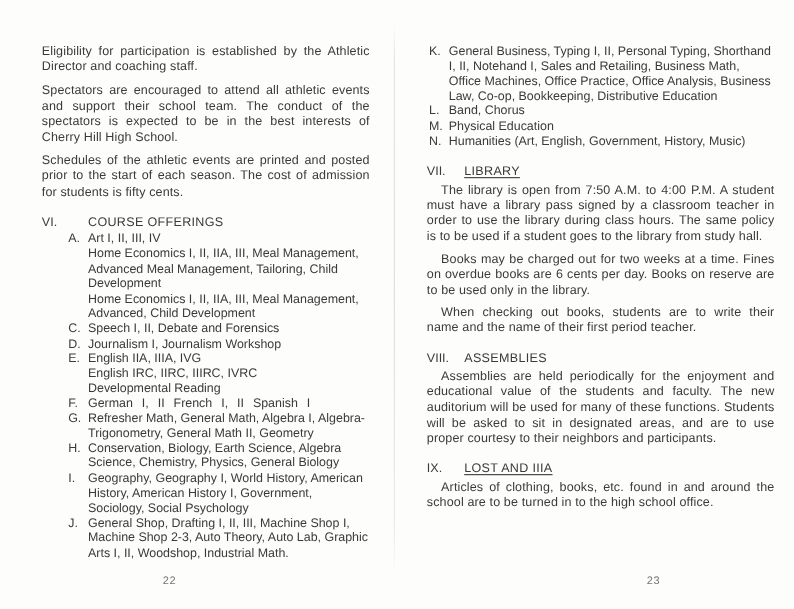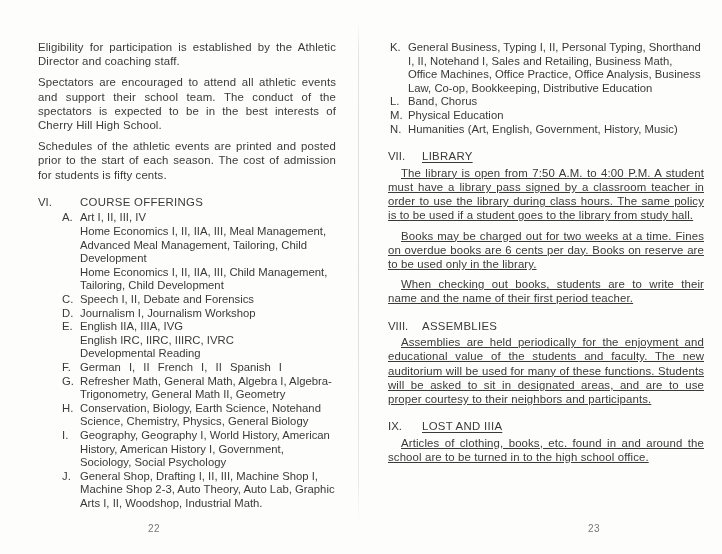--- a/index.html
+++ b/index.html
@@ -48,21 +48,21 @@
 
   
   .para {
     font-size: 11.4px;
     line-height: 14.2px;
     text-align: justify;
     margin: 0 0 7px 0;
     letter-spacing: 0.12px;
   }
   .para.tight { margin-bottom: 6px; }
-  .para.indent { text-indent: 13px; text-decoration: underline; }
+  .para.indent { text-indent: 13px; }
 
   
   .section {
     display: flex;
     align-items: flex-start;
     margin-top: 13px;
     margin-bottom: 2px;
   }
   .sec-num {
     flex: 0 0 auto;
@@ -146,21 +146,21 @@
           <li class="course-item">
             <span class="ci-letter">A.</span>
             <span class="ci-body">
               <span class="ci-line">Art I, II, III, IV</span>
               <span class="ci-line">Home Economics I, II, IIA, III, Meal Management, Advanced Meal Management, Tailoring,  Child Development</span>
             </span>
           </li>
           <li class="course-item no-letter">
             <span class="ci-letter">&nbsp;</span>
             <span class="ci-body">
-              <span class="ci-line">Home Economics I, II, IIA, III, Child Management, Tailoring, Child Development</span>
+              <span class="ci-line">Home Economics I, II, IIA, III, Meal Management, Advanced, Child Development</span>
             </span>
           </li>
           <li class="course-item">
             <span class="ci-letter">C.</span>
             <span class="ci-body">
               <span class="ci-line">Speech I, II, Debate and Forensics</span>
             </span>
           </li>
           <li class="course-item">
             <span class="ci-letter">D.</span>
@@ -184,21 +184,21 @@
           </li>
           <li class="course-item">
             <span class="ci-letter">G.</span>
             <span class="ci-body">
               <span class="ci-line">Refresher Math, General Math, Algebra I, Algebra-Trigonometry, General Math II, Geometry</span>
             </span>
           </li>
           <li class="course-item">
             <span class="ci-letter">H.</span>
             <span class="ci-body">
-              <span class="ci-line">Conservation, Biology, Earth Science, Notehand Science, Chemistry, Physics, General Biology</span>
+              <span class="ci-line">Conservation, Biology, Earth Science, Algebra Science, Chemistry, Physics, General Biology</span>
             </span>
           </li>
           <li class="course-item">
             <span class="ci-letter">I.</span>
             <span class="ci-body">
               <span class="ci-line">Geography, Geography I, World History, American History, American History I, Government, Sociology, Social Psychology</span>
             </span>
           </li>
           <li class="course-item">
             <span class="ci-letter">J.</span>

